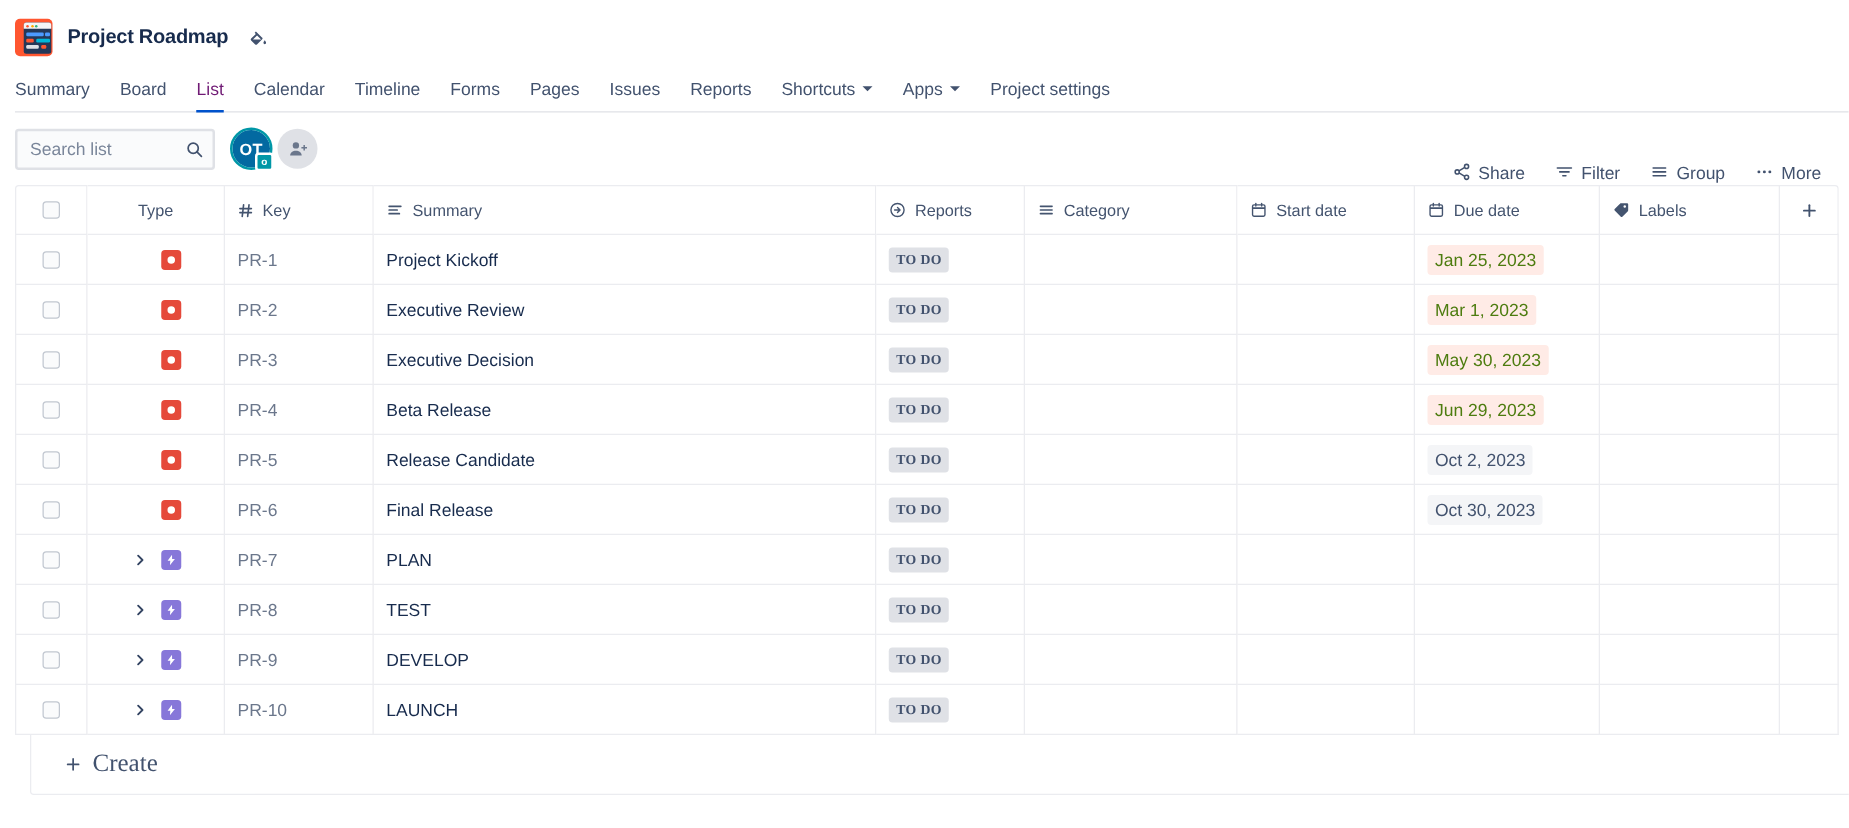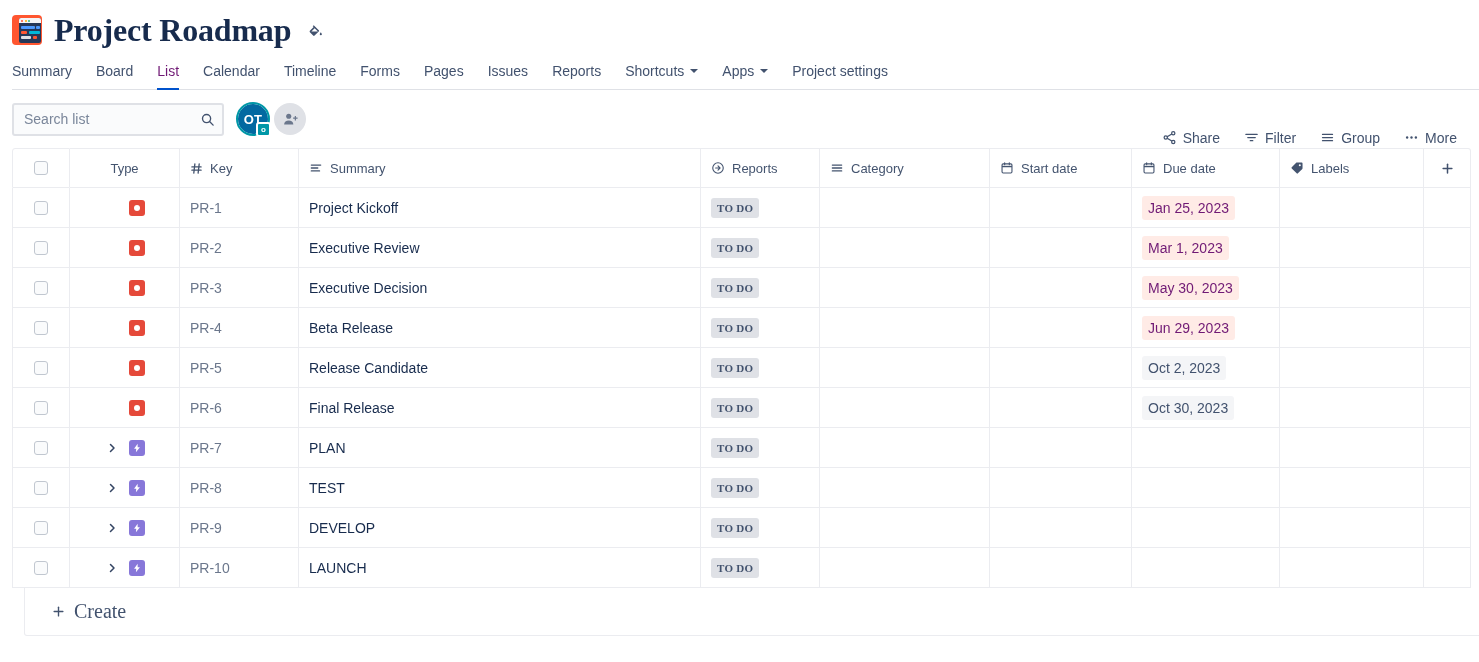--- a/index.html
+++ b/index.html
@@ -31,21 +31,21 @@
   .proj-icon .d2 { left: 12.5px; background: #ffab00; }
   .proj-icon .d3 { left: 16px; background: #36b37e; }
   .proj-icon .ln { position: absolute; height: 3px; border-radius: 1px; }
   .proj-icon .l1 { left: 9px;  top: 11px; width: 14px; background: #4c9aff; }
   .proj-icon .l2 { left: 24px; top: 11px; width: 4px;  background: #4c9aff; }
   .proj-icon .l3 { left: 9px;  top: 16px; width: 6px;  background: #ff5630; }
   .proj-icon .l4 { left: 17px; top: 16px; width: 11px; background: #00b8d9; }
   .proj-icon .l5 { left: 9px;  top: 21px; width: 10px; background: #dfe1e6; }
   .proj-icon .l6 { left: 21px; top: 21px; width: 4px;  background: #ff5630; }
 
-  .page-title { font-size: 32px; font-weight: 600; color: #172b4d; letter-spacing: -0.2px; font-family: Liberation Serif, serif; }
+  .page-title { font-size: 16px; font-weight: 600; color: #172b4d; letter-spacing: -0.2px; }
   .bucket-btn {
     width: 24px; height: 24px; display: flex; align-items: center; justify-content: center;
     border: none; background: transparent; cursor: pointer; border-radius: 3px;
   }
 
   
   .nav-tabs {
     display: flex; align-items: center; gap: 0;
     height: 38px; padding-left: 0; position: relative;
   }
@@ -69,21 +69,21 @@
   .nav-tab:first-child.active::after { left: 0; right: 12px; }
   .caret { width: 0; height: 0; border-left: 4px solid transparent; border-right: 4px solid transparent;
            border-top: 4px solid currentColor; margin-left: 2px; }
 
   
   .toolbar {
     display: flex; align-items: center; height: 58px;
     padding: 0 12px 0 12px; justify-content: space-between;
   }
   .toolbar-left { display: flex; align-items: center; gap: 12px; }
-  .search-wrap { position: relative; width: 212px; }
+  .search-wrap { position: relative; width: 160px; }
   .search-input {
     width: 100%; height: 33px; border: 2px solid #dfe1e6; border-radius: 3px;
     background: #fafbfc; padding: 0 32px 0 10px; font-size: 14px; color: #172b4d;
     font-family: inherit; outline: none;
   }
   .search-input::placeholder { color: #7a869a; }
   .search-icon-btn {
     position: absolute; right: 8px; top: 50%; transform: translateY(-50%);
     width: 18px; height: 18px; border: none; background: transparent; cursor: pointer;
     display: flex; align-items: center; justify-content: center; padding: 0;
@@ -176,21 +176,21 @@
 
   .status-pill {
     display: inline-block; padding: 2px 6px; border-radius: 3px;
     background: #dfe1e6; color: #42526e; font-size: 11px; font-weight: 700;
     letter-spacing: .3px; cursor: pointer; line-height: 16px; font-family: Liberation Serif, serif;
   }
   .date-pill {
     display: inline-block; padding: 2px 6px; border-radius: 3px;
     font-size: 14px; line-height: 20px; cursor: pointer;
   }
-  .date-pill.overdue { background: #ffebe6; color: #701a75; }
+  .date-pill.overdue { background: #ffebe6; color: #4d7c0f; }
   .date-pill.normal  { background: #f4f5f7; color: #42526e; }
 
   .plus-hdr-btn {
     width: 24px; height: 24px; border: none; background: transparent; cursor: pointer;
     display: flex; align-items: center; justify-content: center; margin: 0 auto; border-radius: 3px;
   }
 
   .create-row {
     display: flex; align-items: center; gap: 8px;
     height: 48px; padding: 0 12px 0 20px; margin: 0 8px 0 12px;

